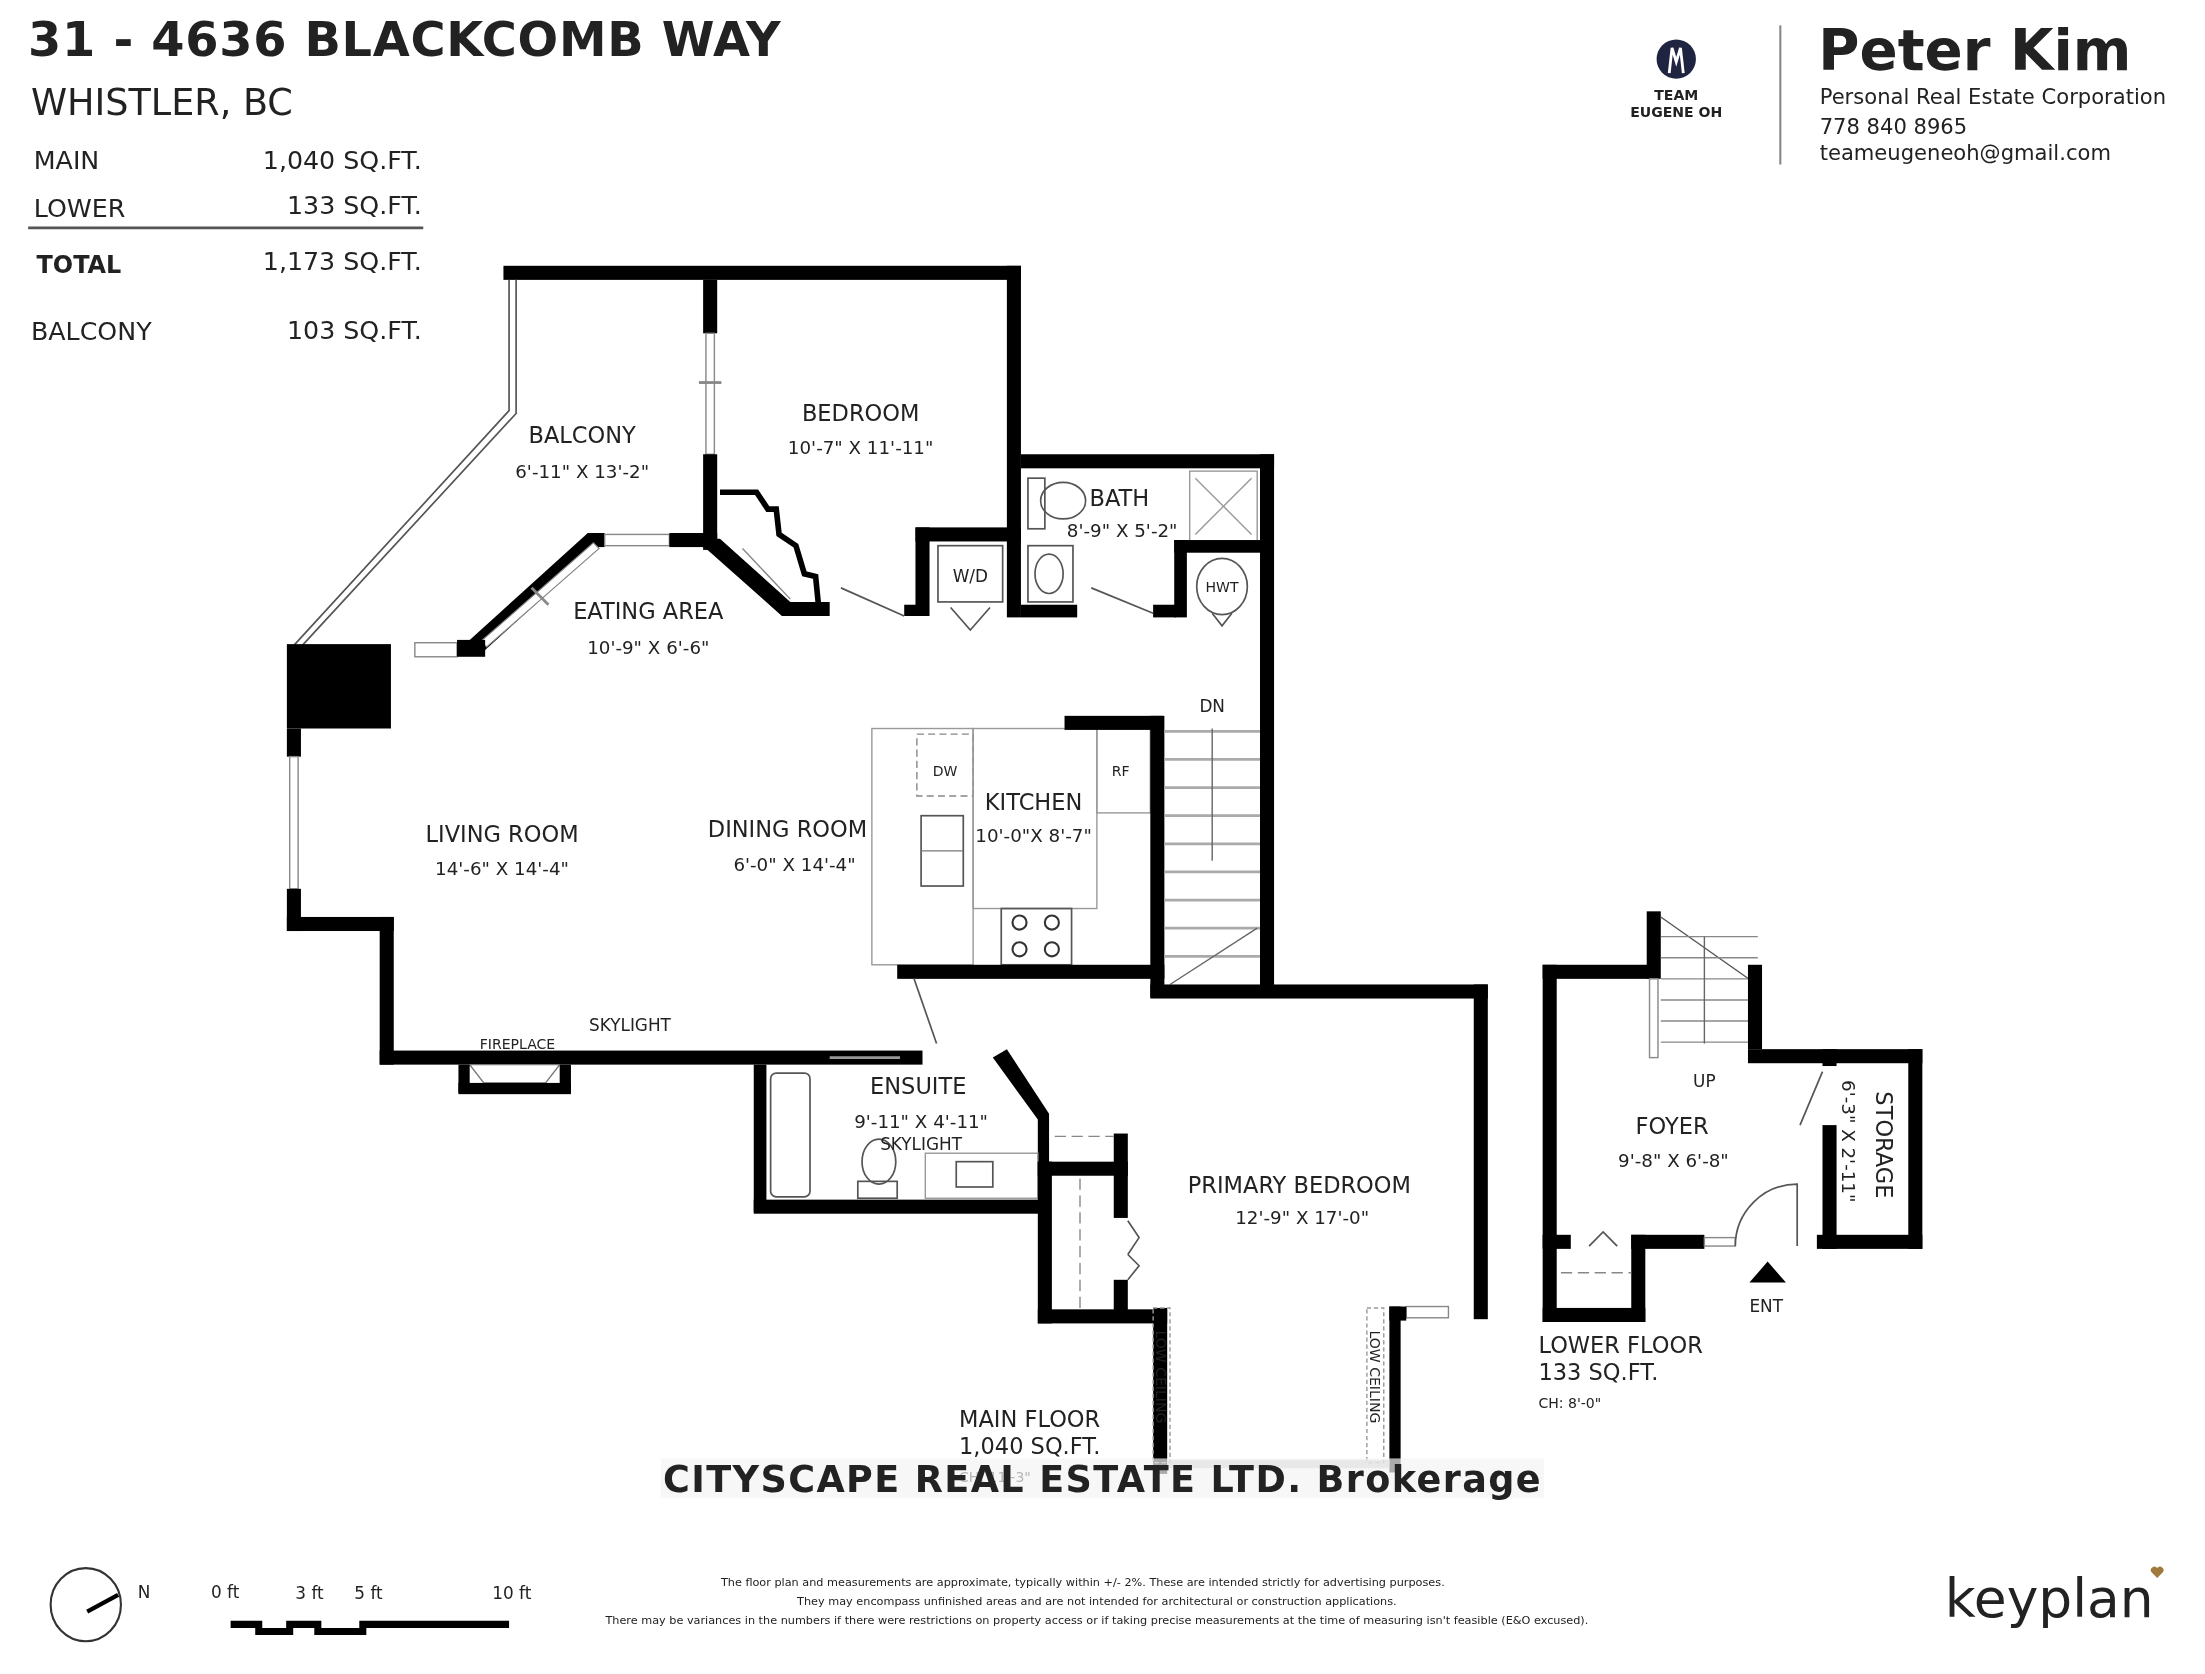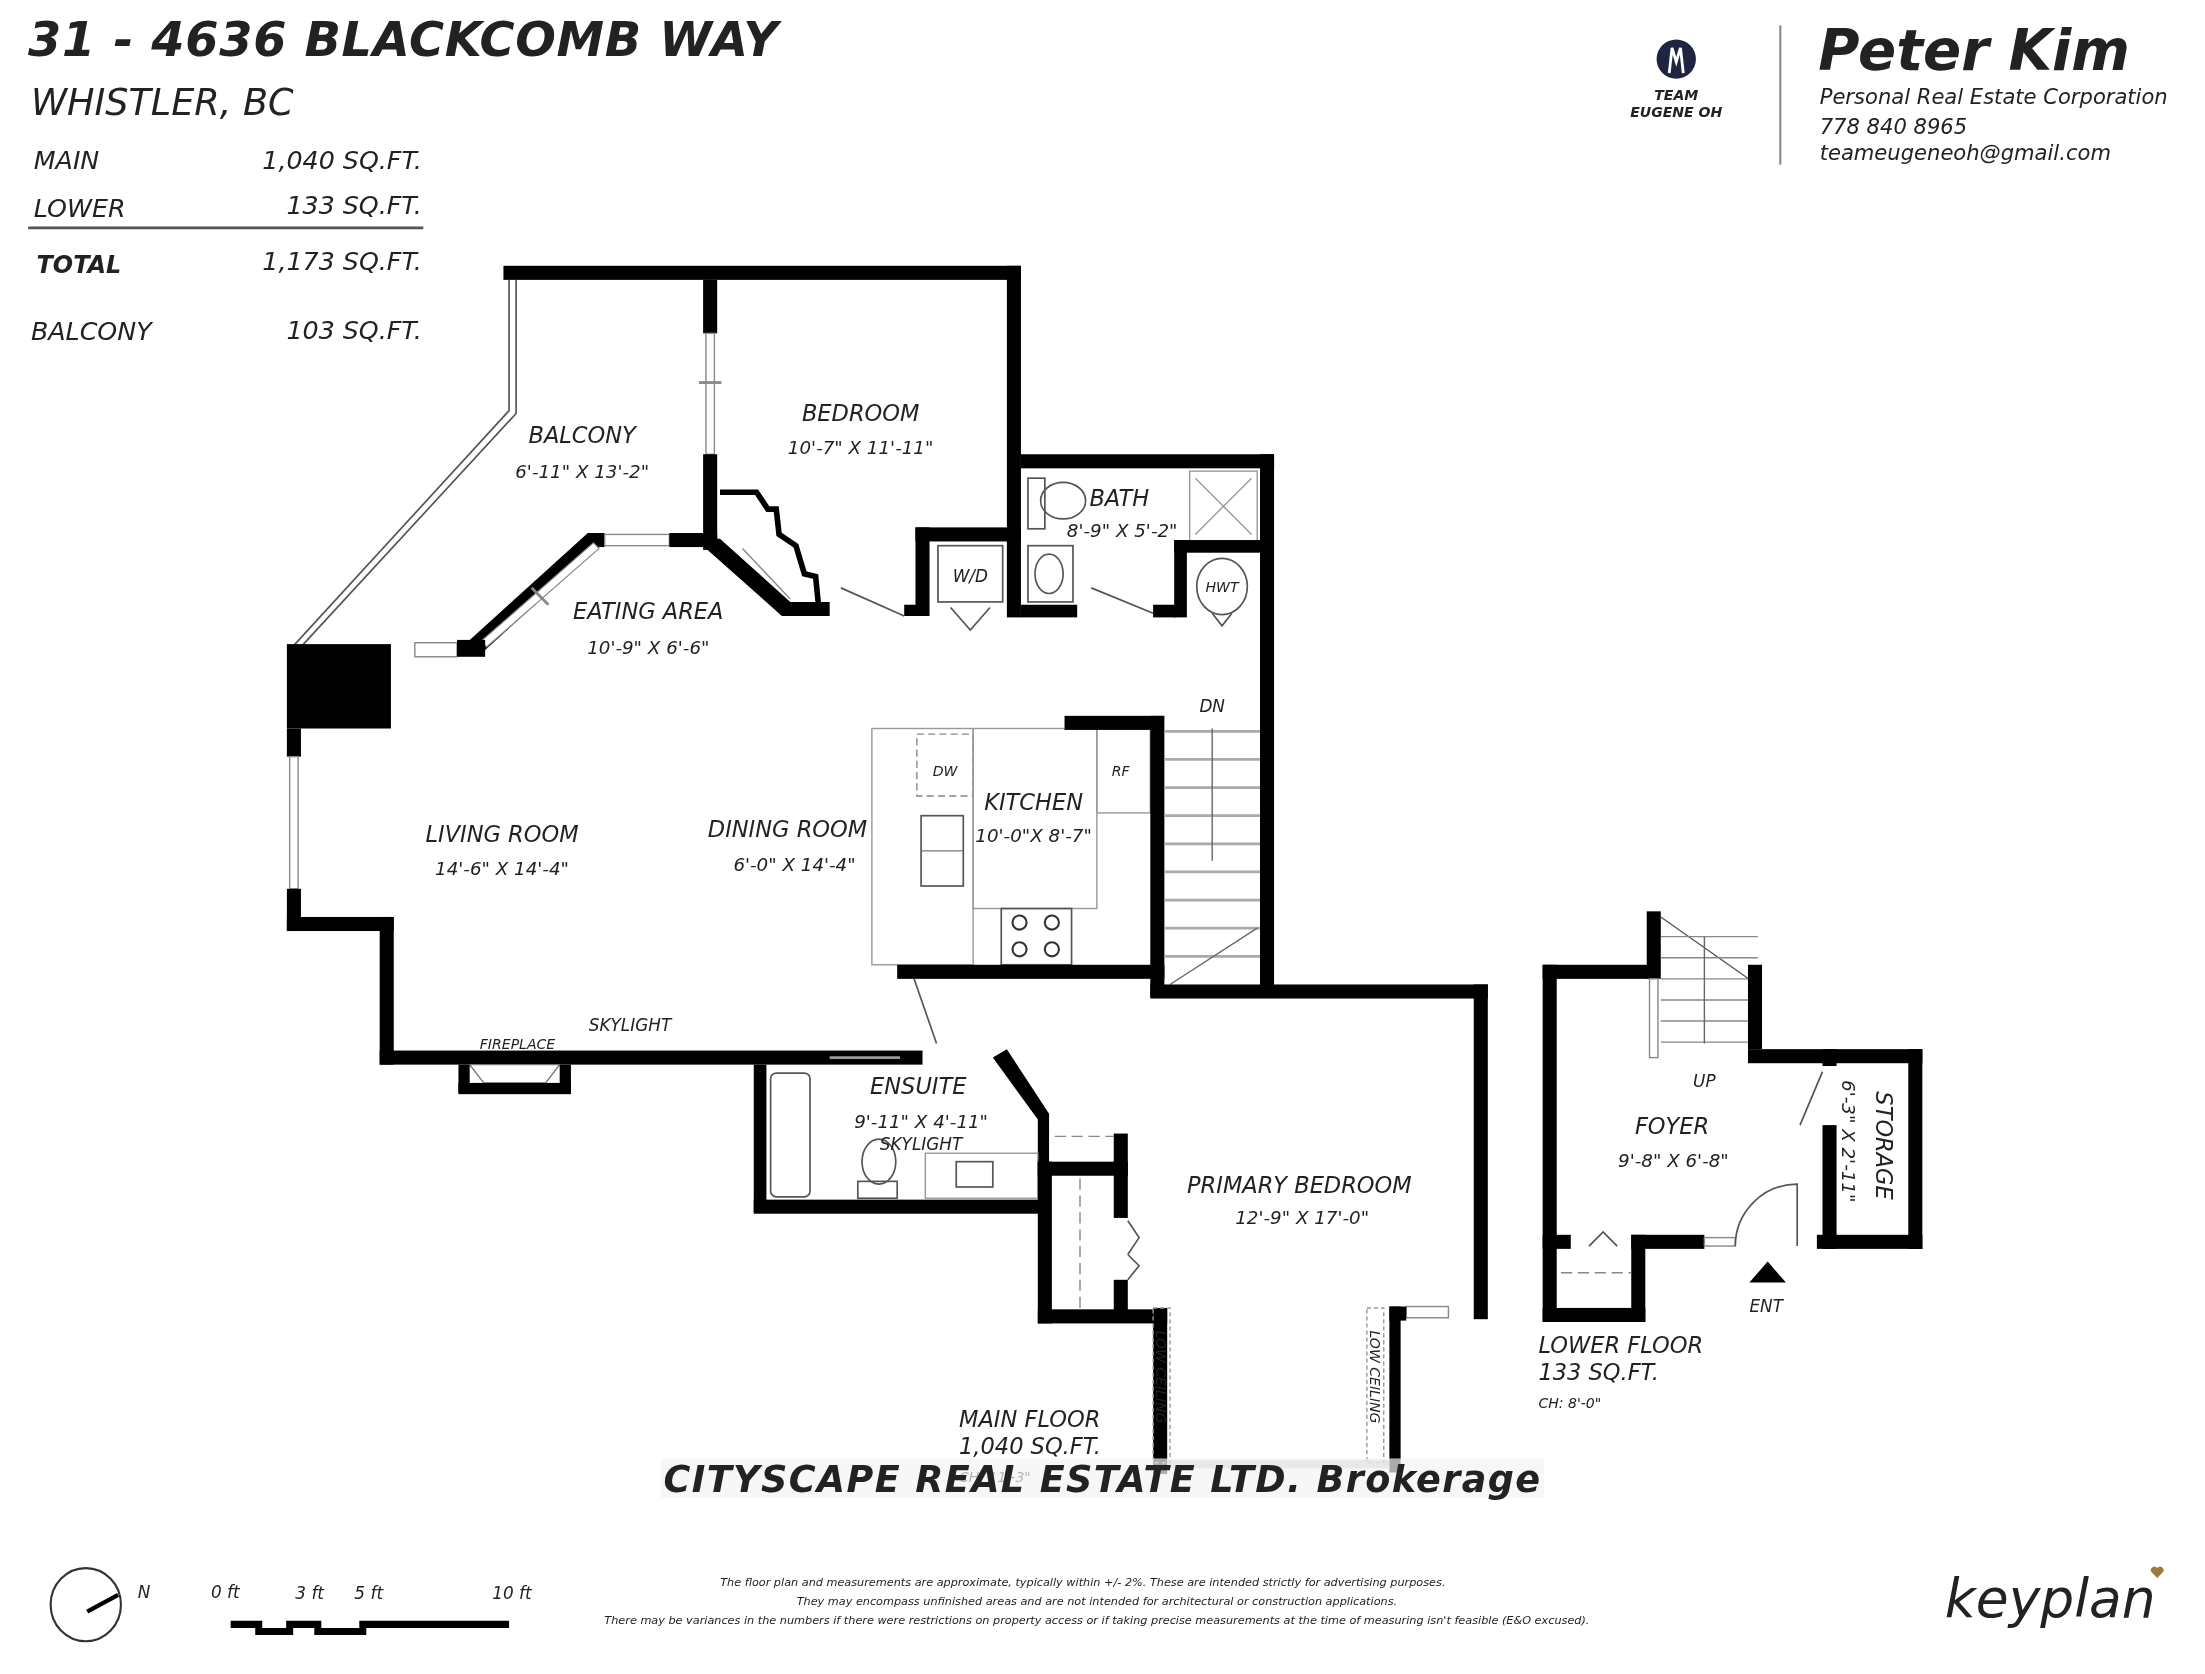--- a/index.html
+++ b/index.html
@@ -1,17 +1,17 @@
 <!DOCTYPE html>
 <html style="font-size:9.2px"><head>
 <meta charset="utf-8">
 <style>
   html, body { margin: 0; padding: 0; background: #ffffff; }
   body { width: 2205px; height: 1675px; overflow: hidden; position: relative; font-family: "Liberation Sans", sans-serif; color: #1a1a1a; }
-  .page { position: absolute; inset: 0; font-style: italic; }
+  .page { position: absolute; inset: 0; }
   .plan { position: absolute; left: 0; top: 0; width: 2205px; height: 1675px; }
   .plan text { font-family: "DejaVu Sans", sans-serif; fill: #222; }
   .t-title { font-size: 34px; font-weight: 700; fill: #111; letter-spacing: 0.5px; }
   .t-sub { font-size: 26px; fill: #333; }
   .t-area-l { font-size: 18px; fill: #444; }
   .t-area-r { font-size: 18px; fill: #444; }
   .t-area-bold { font-size: 17px; font-weight: 700; fill: #222; }
   .t-room { font-size: 16px; fill: #2a2a2a; }
   .t-dim { font-size: 13px; fill: #333; }
   .t-small { font-size: 12px; fill: #444; }

